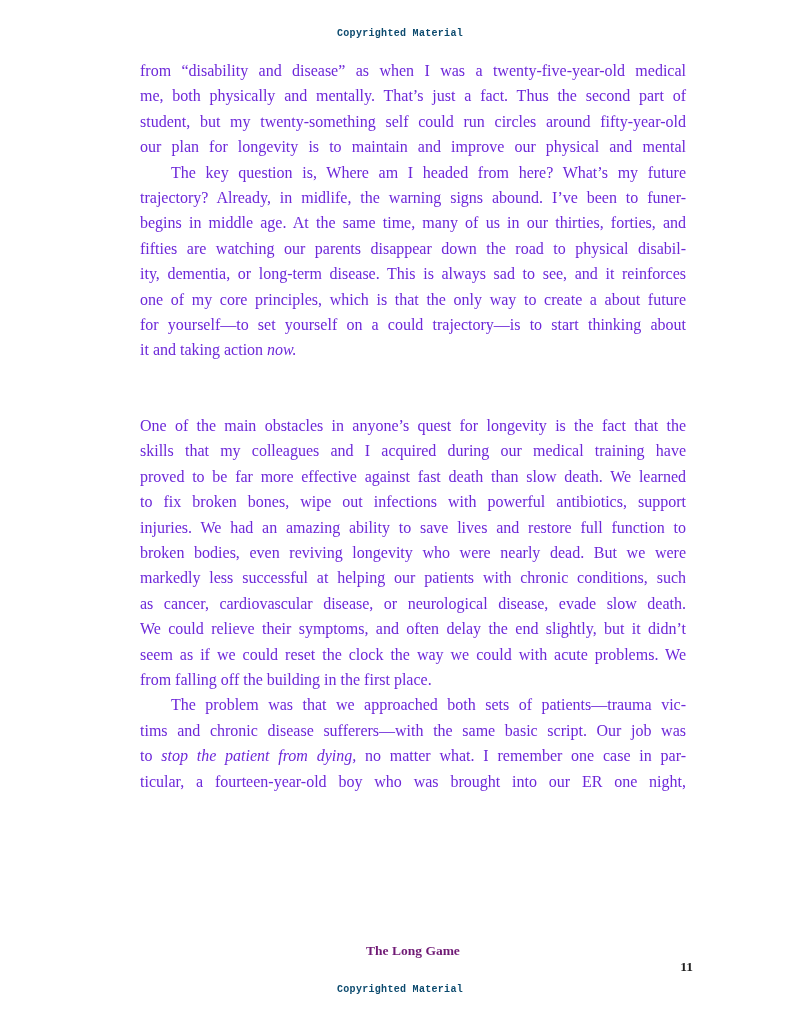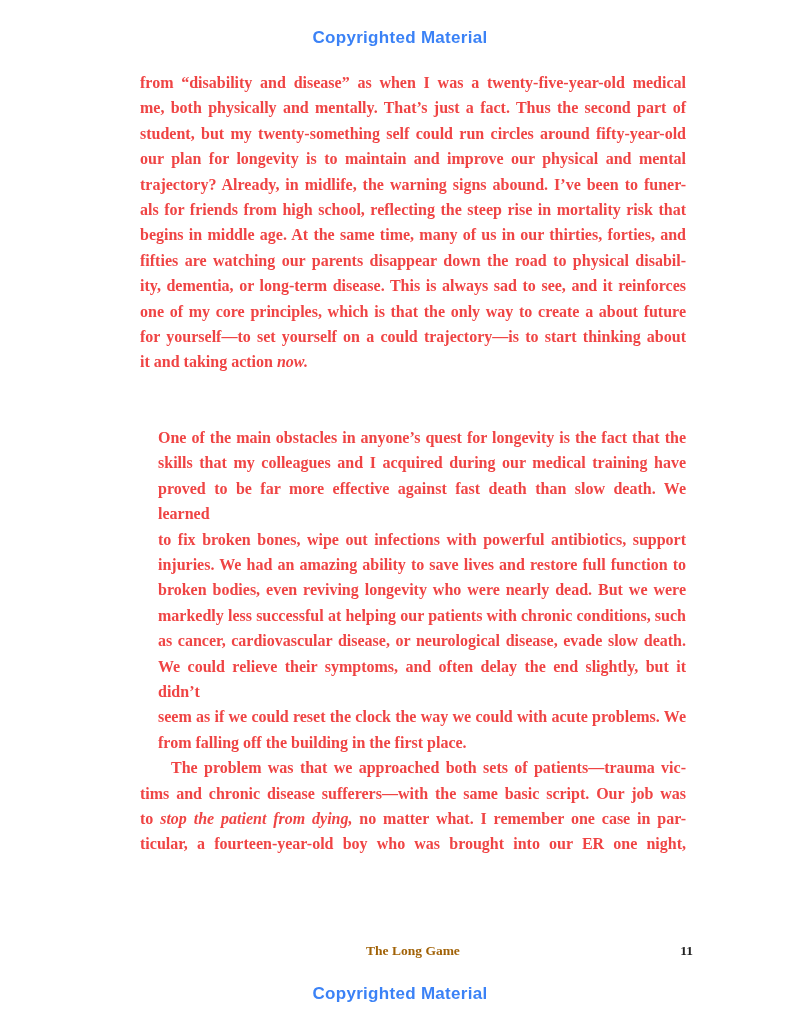--- a/index.html
+++ b/index.html
@@ -14,41 +14,40 @@
     margin: 0 auto;
     overflow: hidden;
     color: #222222;
   }
 
   .notice {
     position: absolute;
     left: 0;
     width: 100%;
     text-align: center;
-    font-family: Liberation Sans, sans-serif;
+    font-family: Liberation Mono, monospace;
     font-weight: bold;
-    font-size: 17px;
-    color: #3b82f6;
+    font-size: 10px;
+    color: #0c4a6e;
     letter-spacing: 0.3px;
   }
   .notice.top { top: 28px; }
   .notice.bottom { top: 984px; }
 
   .body-text {
     position: absolute;
     left: 140px;
-    top: 70px;
+    top: 58px;
     width: 546px;
     font-size: 16px;
     line-height: 25.4px;
-    color: #ef4444;
-    font-weight: bold;
+    color: #6d28d9;
   }
 
-  .paragraph.gap-before { margin-top: 50px; margin-left: 18px; }
+  .paragraph.gap-before { margin-top: 50px; }
 
   .line { text-align: left; white-space: normal; }
   .line.just {
     text-align: justify;
     text-align-last: justify;
     -moz-text-align-last: justify;
   }
   .line.indent { text-indent: 31px; }
   .line em { font-style: italic; margin-top: 32px; }
 
@@ -57,48 +56,48 @@
     left: 140px;
     top: 943px;
     width: 546px;
     height: 18px;
   }
   .running-title {
     width: 100%;
     text-align: center;
     font-size: 13.5px;
     font-weight: bold;
-    color: #a16207;
+    color: #701a75;
   }
   .page-number {
     position: absolute;
     right: -7px;
-    top: 0;
+    top: 16px;
     font-size: 13.5px;
     font-weight: bold;
     color: #222222;
   }
 </style>
 </head>
 <body>
 
 <div class="page">
 
   <div class="notice top">Copyrighted Material</div>
 
   <div class="body-text">
       <div class="paragraph">
         <div class="line just"><span>from “disability and disease” as when I was a twenty-five-year-old medical</span></div>
         <div class="line just"><span>me, both physically and mentally. That’s just a fact. Thus the second part of</span></div>
         <div class="line just"><span>student, but my twenty-something self could run circles around fifty-year-old</span></div>
         <div class="line just"><span>our plan for longevity is to maintain and improve our physical and mental</span></div>
       </div>
       <div class="paragraph">
+        <div class="line just indent"><span>The key question is, Where am I headed from here? What’s my future</span></div>
         <div class="line just"><span>trajectory? Already, in midlife, the warning signs abound. I’ve been to funer-</span></div>
-        <div class="line just"><span>als for friends from high school, reflecting the steep rise in mortality risk that</span></div>
         <div class="line just"><span>begins in middle age. At the same time, many of us in our thirties, forties, and</span></div>
         <div class="line just"><span>fifties are watching our parents disappear down the road to physical disabil-</span></div>
         <div class="line just"><span>ity, dementia, or long-term disease. This is always sad to see, and it reinforces</span></div>
         <div class="line just"><span>one of my core principles, which is that the only way to create a about future</span></div>
         <div class="line just"><span>for yourself—to set yourself on a could trajectory—is to start thinking about</span></div>
         <div class="line"><span>it and taking action </span><em>now.</em></div>
       </div>
       <div class="paragraph gap-before">
         <div class="line just"><span>One of the main obstacles in anyone’s quest for longevity is the fact that the</span></div>
         <div class="line just"><span>skills that my colleagues and I acquired during our medical training have</span></div>

